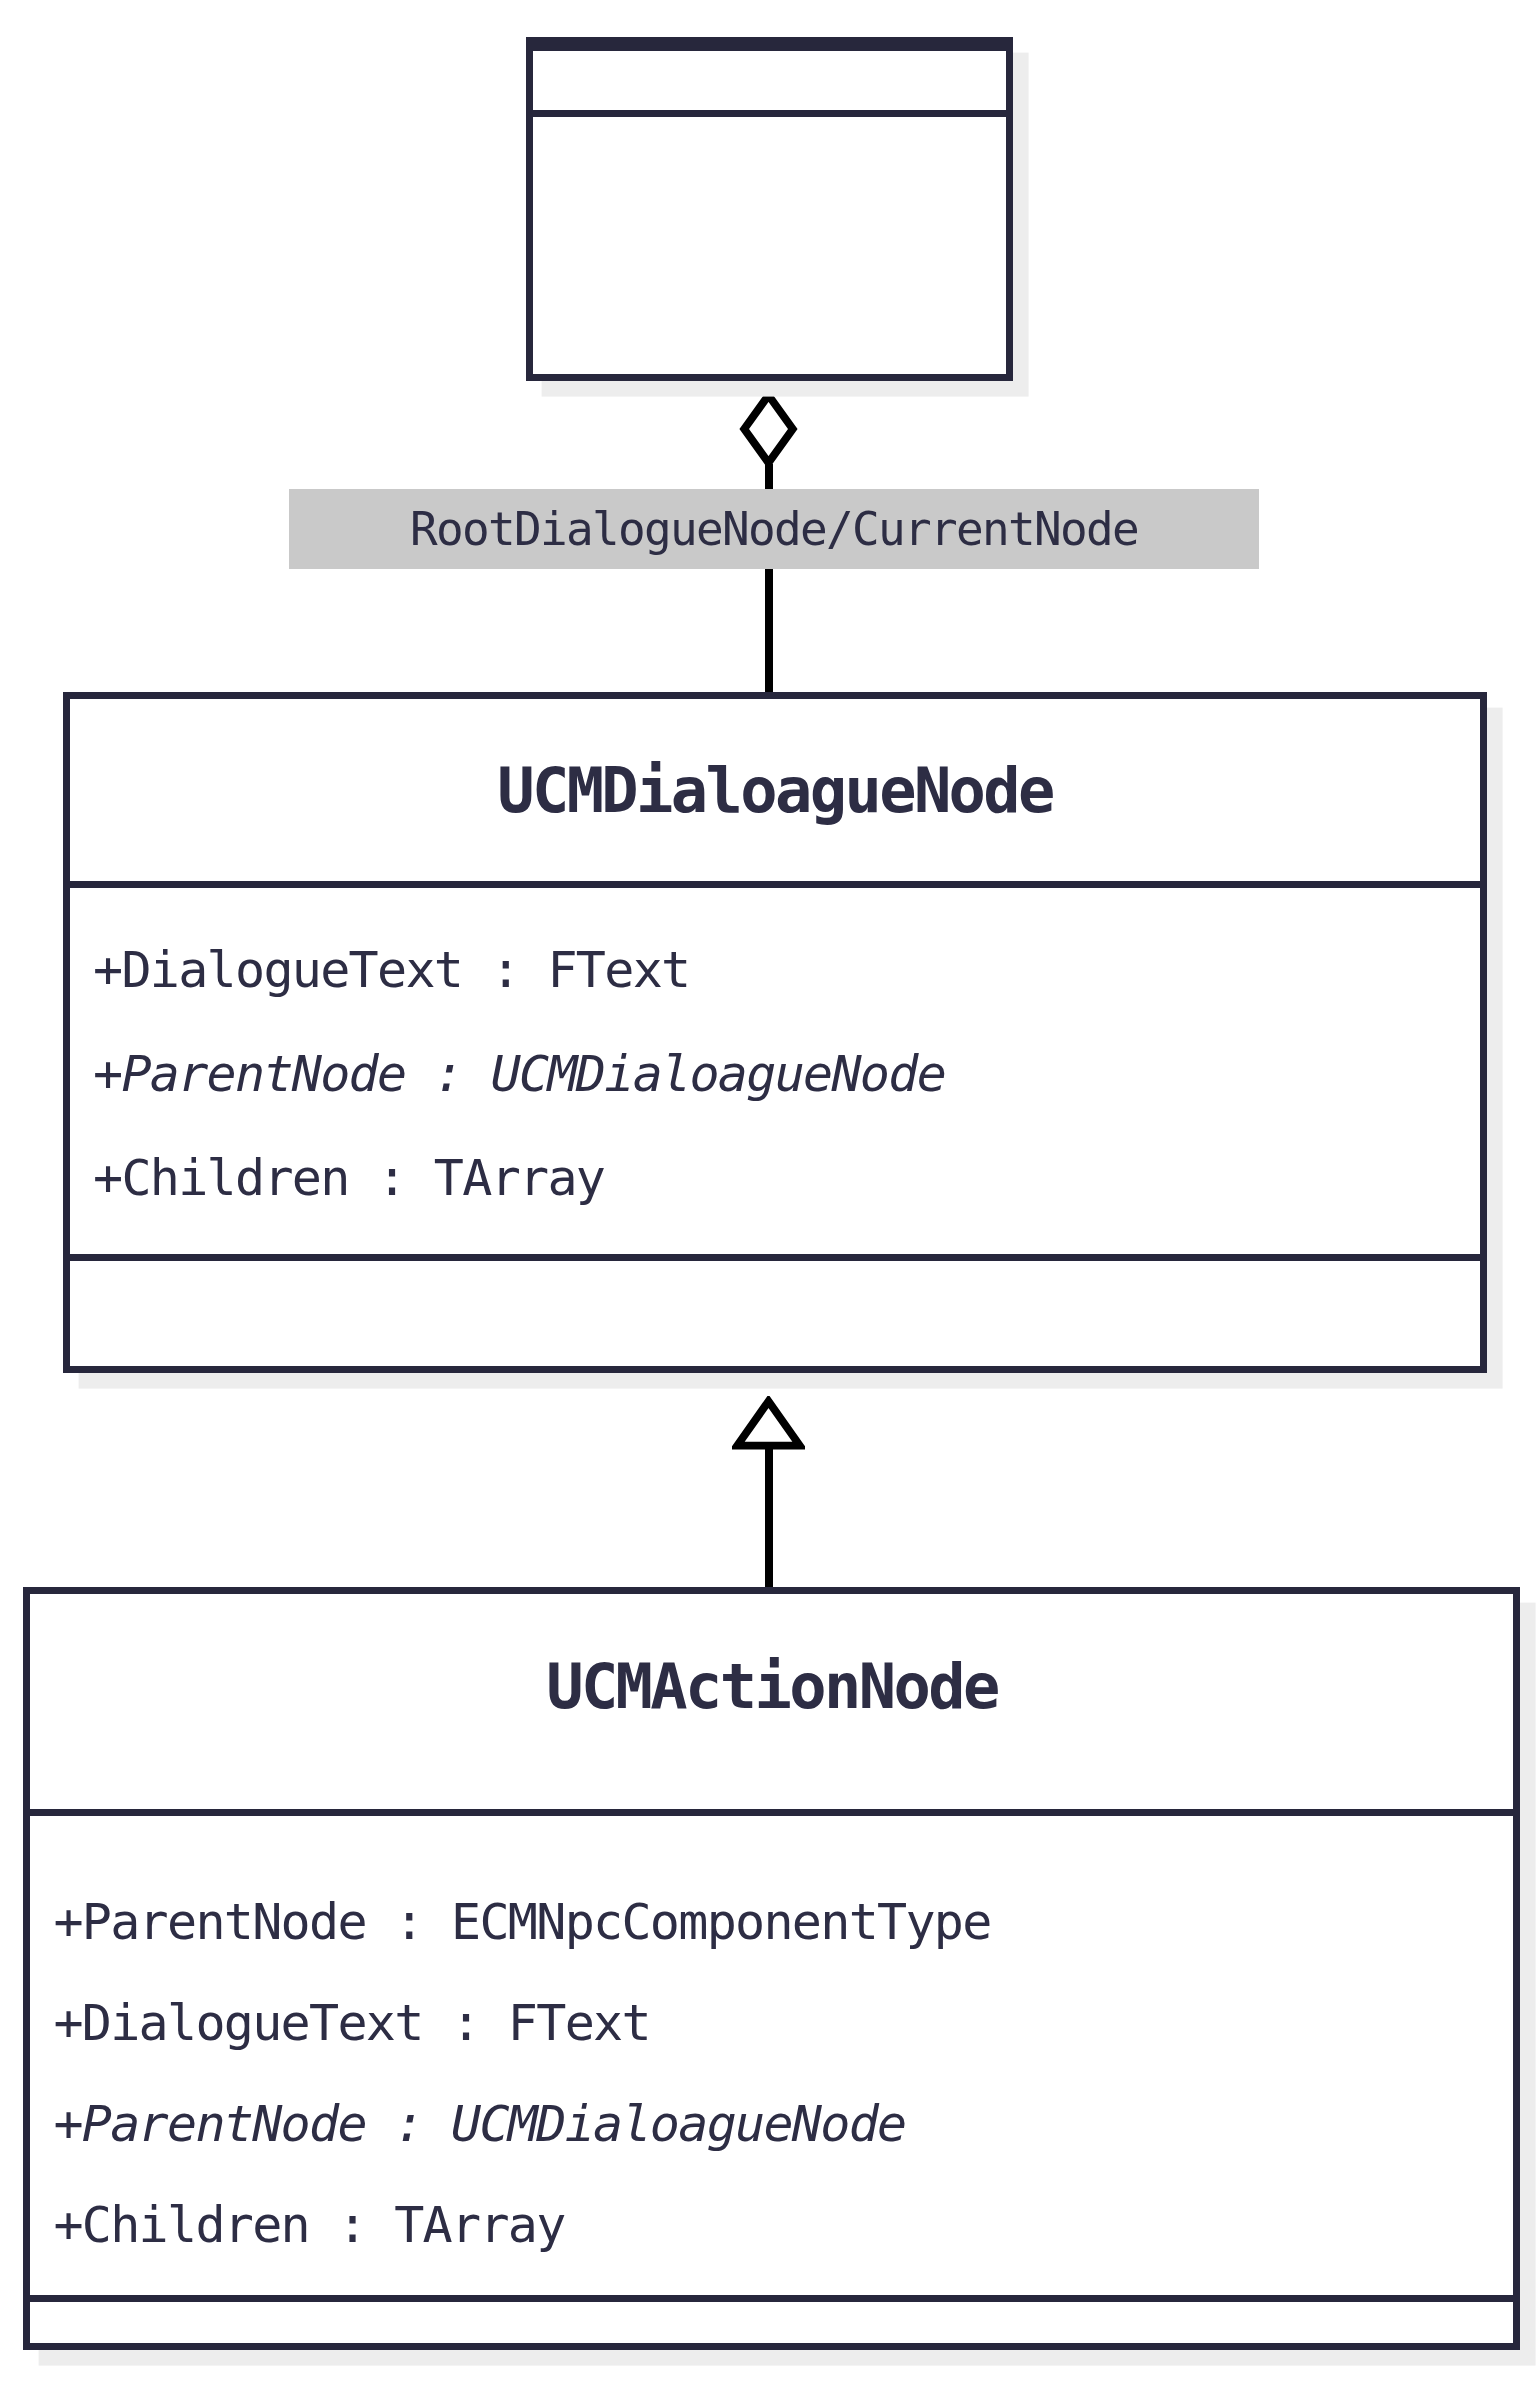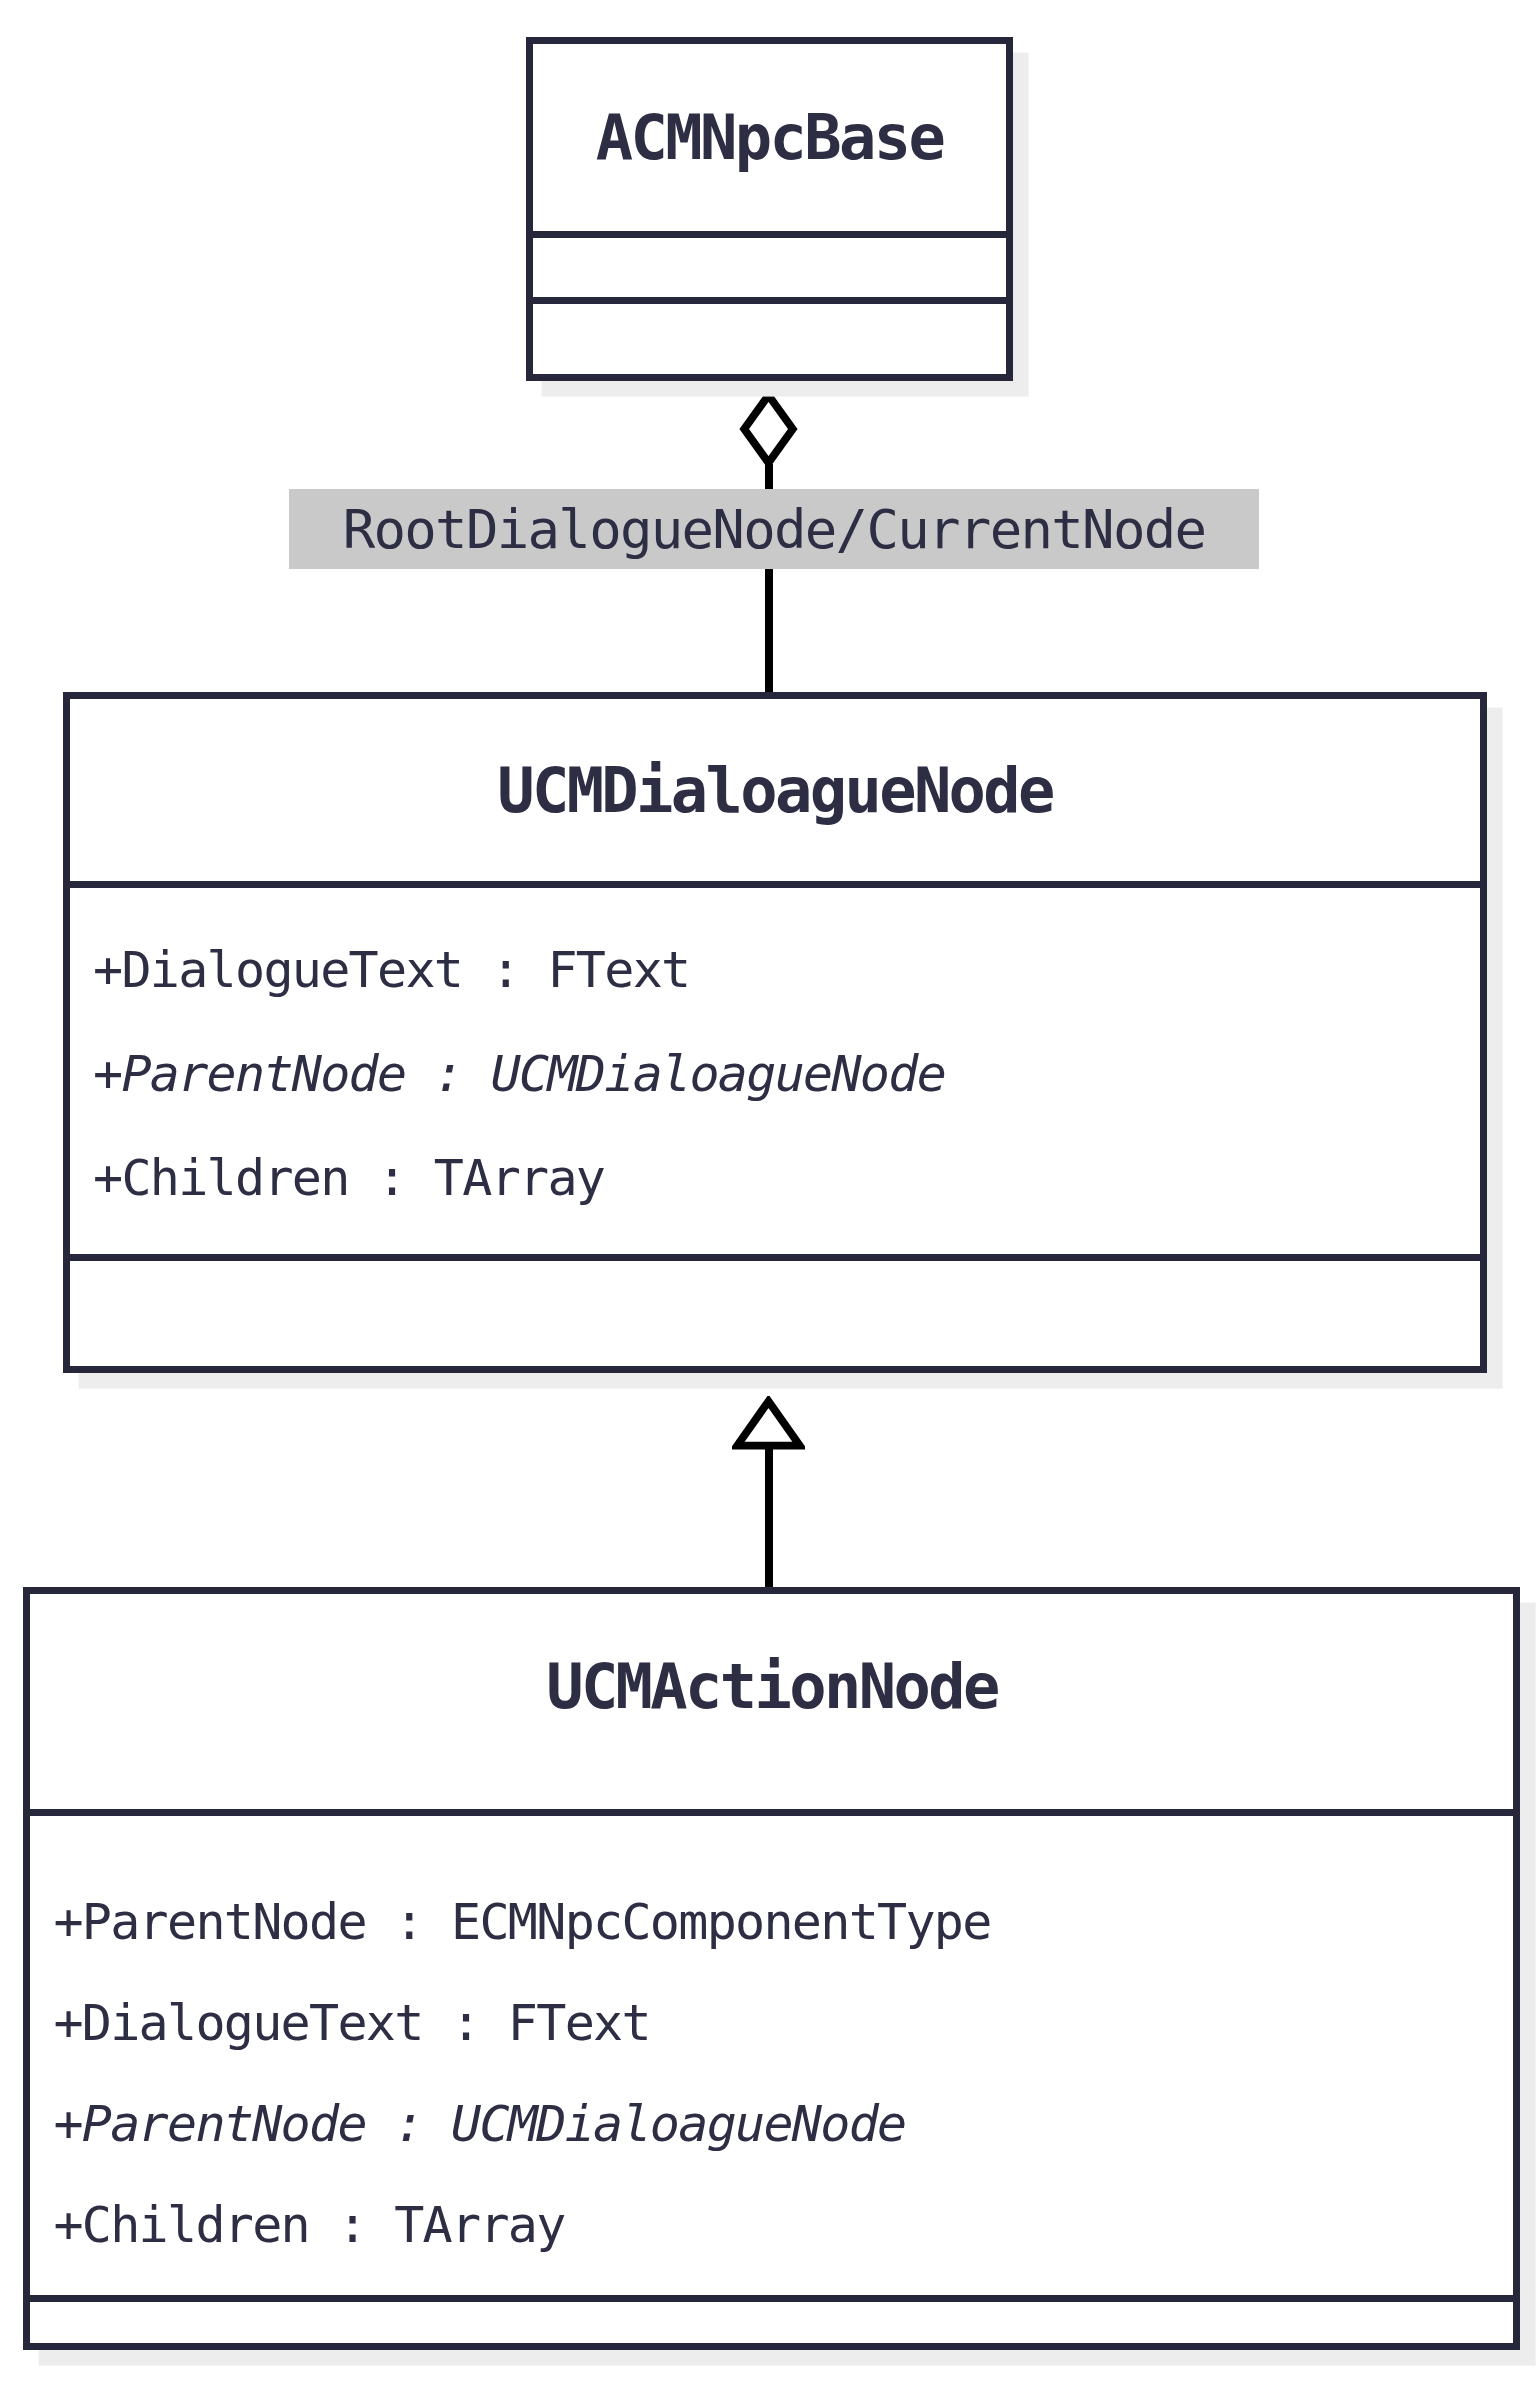--- a/index.html
+++ b/index.html
@@ -78,36 +78,35 @@
   #inheritance-triangle { left: 732px; top: 1396px; }
 
   .rel-label {
     position: absolute;
     left: 289px;
     top: 489px;
     width: 970px;
     height: 80px;
     background: #c9c9c9;
     color: #2d2d44;
-    font-size: 54px;
+    font-size: 46px;
     letter-spacing: -1.7px;
     display: flex;
     align-items: center;
     justify-content: center;
     white-space: nowrap;
     z-index: 2;
   }
 </style>
 </head>
 <body>
 
 <div class="canvas">
 
   <div class="class-box" id="class-acmnpcbase">
-    <div class="compartment-title">ACMNpcBase</div>
     <div class="compartment comp-attrs"></div>
     <div class="compartment fill"></div>
   </div>
 
   <div class="rel-line" id="aggregation-line"></div>
 
   <div class="rel-icon" id="aggregation-diamond">
     <svg width="59" height="78" viewBox="0 0 68 90">
       <polygon points="34,6 62,45 34,84 6,45" fill="#ffffff" stroke="#000000" stroke-width="9"></polygon>
     </svg>

